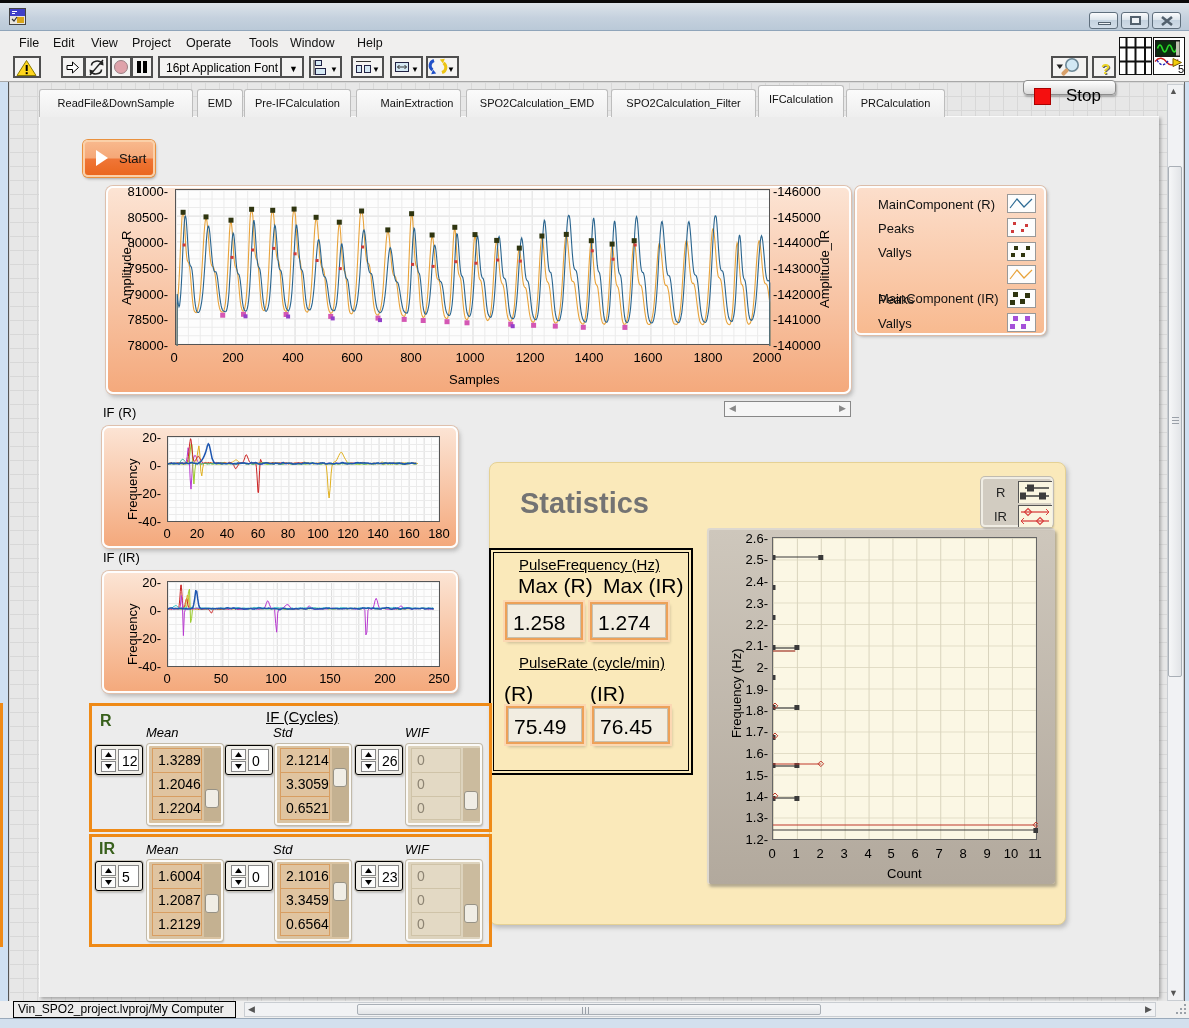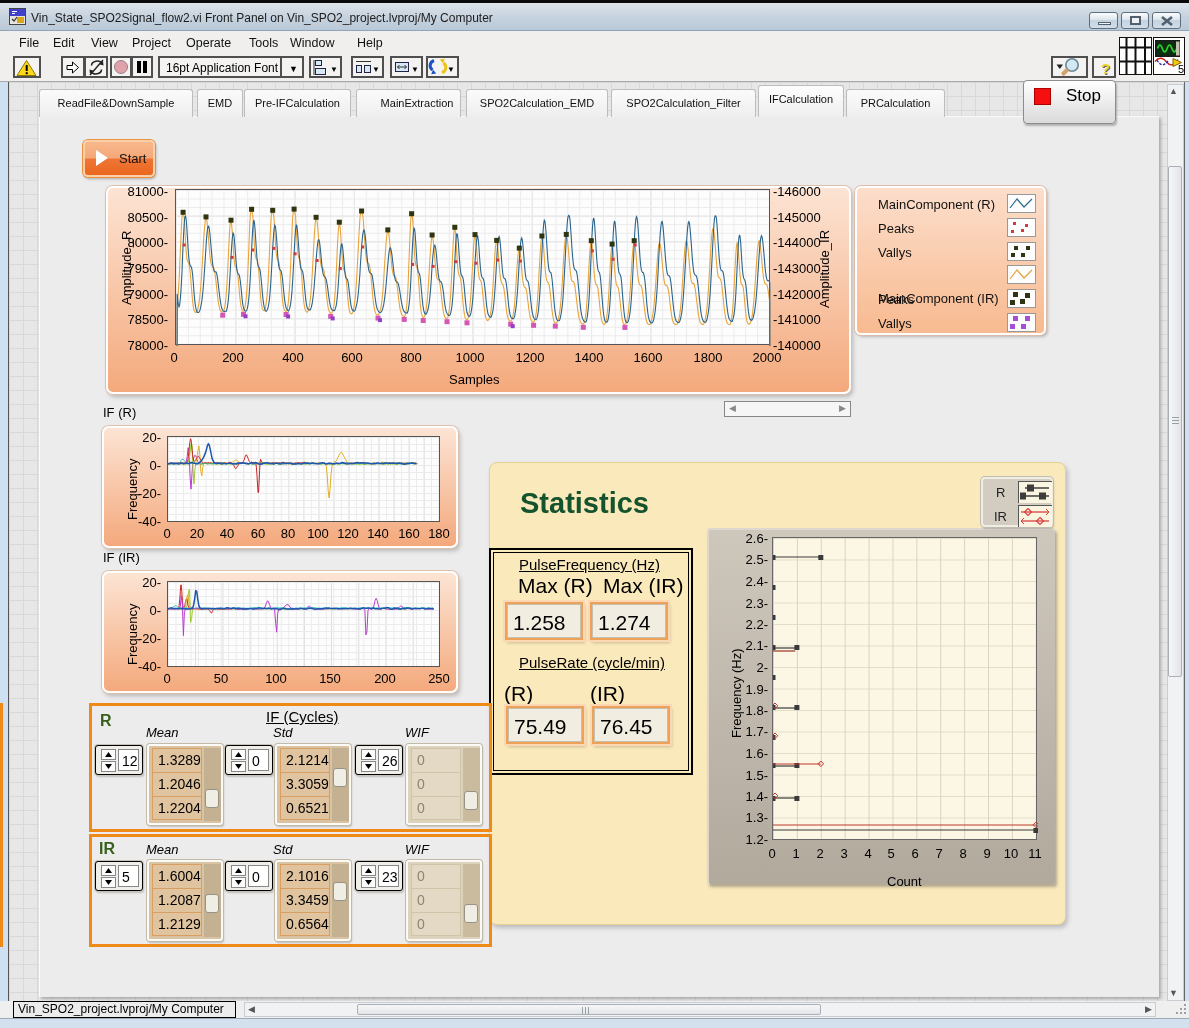--- a/index.html
+++ b/index.html
@@ -17,21 +17,21 @@
 .tab{position:absolute;top:7px;height:28px;background:linear-gradient(#fbfbfb,#eeeeee);border:1px solid #bdbdbd;border-bottom:0;border-radius:3px 3px 0 0;font-size:11px;color:#111;text-align:center;line-height:27px;}
 .tabsel{top:3px;height:32px;background:linear-gradient(#fdfdfd,#efefef);z-index:5;}
 #vscroll{left:1167px;top:84px;width:17px;height:917px;background:#f1f2f4;border:1px solid #c9cdd2;}
 #vthumb{position:absolute;left:1168px;top:166px;width:14px;height:511px;background:linear-gradient(90deg,#f6f7f8,#e2e4e7);border:1px solid #a9afb6;border-radius:2px;}
 .griplines{position:absolute;width:7px;height:1px;background:#9aa0a8;}
 #hscrollrow{left:0;top:1001px;width:1189px;height:17px;background:#efefef;}
 #statusbox{position:absolute;left:13px;top:0px;width:223px;height:17px;border:1px solid #000;background:#ececec;font-size:12px;line-height:15px;padding-left:4px;color:#000;white-space:nowrap;}
 #hstrack{position:absolute;left:244px;top:1px;width:912px;height:15px;background:#f1f2f4;border:1px solid #c9cdd2;}
 #hthumb{position:absolute;left:112px;top:1px;width:464px;height:11px;background:linear-gradient(#f6f7f8,#e3e5e8);border:1px solid #a9afb6;border-radius:2px;}
 #botstrip{left:0;top:1018px;width:1189px;height:10px;background:#d3e0ee;border-top:1px solid #9aaabb;}
-#stopbtn{left:1023px;top:80px;width:93px;height:44px;background:linear-gradient(#ffffff,#ebebeb 55%,#dadada);border:1px solid #8c8c8c;border-radius:4px;box-shadow:1px 2px 2px rgba(0,0,0,.25);padding-left:30px;}
+#stopbtn{left:1023px;top:80px;width:93px;height:15px;background:linear-gradient(#ffffff,#ebebeb 55%,#dadada);border:1px solid #8c8c8c;border-radius:4px;box-shadow:1px 2px 2px rgba(0,0,0,.25);padding-left:30px;}
 #stopbtn .rsq{position:absolute;left:10px;top:7px;width:17px;height:17px;background:#f50f0f;border:1px solid #a00;}
 #stopbtn .stext{position:absolute;left:42px;top:5px;font-size:17px;color:#000;}
 #startbtn{left:83px;top:140px;width:72px;height:37px;border-radius:5px;background:linear-gradient(#f8b88c,#f5a878 47%,#ef7536 53%,#ea671f);border:2px solid #fbd0a8;box-shadow:0 0 0 1px #e9913f,1px 2px 3px rgba(0,0,0,.3);}
 #startbtn .tri{position:absolute;left:11px;top:8px;width:0;height:0;border-left:12px solid #fff;border-top:8px solid transparent;border-bottom:8px solid transparent;}
 #startbtn .stext{position:absolute;left:34px;top:9px;font-size:13px;color:#111;}
 .chartpanel{position:absolute;border-radius:7px;border:2px solid #fefefe;box-shadow:0 0 0 1px #dfc0ac,2px 3px 4px rgba(120,120,120,.45);}
 .plot{position:absolute;background-color:#fdfdfd;border:1px solid #555;}
 .gridbg{background-image:linear-gradient(#ebebeb 1px,transparent 1px),linear-gradient(90deg,#ebebeb 1px,transparent 1px),linear-gradient(#dadada 1px,transparent 1px),linear-gradient(90deg,#dadada 1px,transparent 1px);}
 .alab{position:absolute;font-size:13px;color:#000;white-space:nowrap;}
 .ticklab{position:absolute;font-size:13px;color:#000;white-space:nowrap;}
@@ -65,21 +65,20 @@
 <div class="abs" style="left:0;top:31px;width:8px;height:987px;background:#cfe0f2;"></div>
 <div class="abs" style="left:1184px;top:31px;width:5px;height:987px;background:#cfe0f2;border-left:1px solid #666;"></div>
 <div class="abs" id="titlebar">
 <svg class="abs" style="left:9px;top:5px" width="17" height="17">
       <rect x="0.5" y="0.5" width="16" height="16" fill="#e8e4de" stroke="#444"></rect>
       <rect x="1" y="1" width="15" height="7" fill="#4040c8"></rect>
       <path d="M3 3.5 L8 3.5 M3 5.5 L6 5.5" stroke="#fff" stroke-width="1"></path>
       <rect x="8" y="9" width="7" height="6" fill="#d8a418"></rect>
       <path d="M3 11 l2 2 l3-4" stroke="#333" stroke-width="1.2" fill="none"></path>
     </svg>
-<div class="ttext">Vin_State_SPO2Signal_flow2.vi Front Panel on Vin_SPO2_project.lvproj/My Computer</div>
 <div class="winbtn" style="left:1089px;width:29px;">
       <div style="position:absolute;left:8px;top:9px;width:13px;height:3px;background:#eef2f6;border:1px solid #53616e;"></div>
     </div>
 <div class="winbtn" style="left:1121px;width:28px;">
       <div style="position:absolute;left:8px;top:3px;width:11px;height:9px;border:2px solid #53616e;background:#eef2f6;"></div>
     </div>
 <div class="winbtn" style="left:1152px;width:29px;">
       <svg style="position:absolute;left:7px;top:2px" width="14" height="12">
         <path d="M2 2 L12 10 M12 2 L2 10" stroke="#53616e" stroke-width="2.6"></path>
       </svg>
@@ -380,21 +379,21 @@
 <div class="ticklab" style="right:295px;top:86px;">-40-</div>
 <div class="ticklab" style="left:63px;top:98px;width:34px;margin-left:-17px;text-align:center;">0</div>
 <div class="ticklab" style="left:117px;top:98px;width:34px;margin-left:-17px;text-align:center;">50</div>
 <div class="ticklab" style="left:172px;top:98px;width:34px;margin-left:-17px;text-align:center;">100</div>
 <div class="ticklab" style="left:226px;top:98px;width:34px;margin-left:-17px;text-align:center;">150</div>
 <div class="ticklab" style="left:281px;top:98px;width:34px;margin-left:-17px;text-align:center;">200</div>
 <div class="ticklab" style="left:335px;top:98px;width:34px;margin-left:-17px;text-align:center;">250</div>
 <div class="alab rot" style="left:21px;top:92px;">Frequency</div>
 </div>
 <div class="abs" id="stats">
-    <div style="position:absolute;left:30px;top:24px;font-size:29px;font-weight:bold;color:#14532d;">Statistics</div>
+    <div style="position:absolute;left:30px;top:24px;font-size:29px;font-weight:bold;color:#737373;">Statistics</div>
   </div>
 <div class="abs" id="statbox"></div>
 <div class="abs u" style="left:519px;top:556px;font-size:15px;">PulseFrequency (Hz)</div>
 <div class="abs" style="left:518px;top:574px;font-size:21px;">Max (R)</div>
 <div class="abs" style="left:603px;top:574px;font-size:21px;">Max (IR)</div>
 <div class="abs vbox" style="left:505px;top:602px;">1.258</div>
 <div class="abs vbox" style="left:590px;top:602px;">1.274</div>
 <div class="abs u" style="left:519px;top:654px;font-size:15px;">PulseRate (cycle/min)</div>
 <div class="abs" style="left:504px;top:682px;font-size:21px;">(R)</div>
 <div class="abs" style="left:590px;top:682px;font-size:21px;">(IR)</div>
@@ -454,21 +453,21 @@
 <div class="ticklab" style="left:111px;top:316px;width:20px;margin-left:-10px;text-align:center;">2</div>
 <div class="ticklab" style="left:135px;top:316px;width:20px;margin-left:-10px;text-align:center;">3</div>
 <div class="ticklab" style="left:159px;top:316px;width:20px;margin-left:-10px;text-align:center;">4</div>
 <div class="ticklab" style="left:182px;top:316px;width:20px;margin-left:-10px;text-align:center;">5</div>
 <div class="ticklab" style="left:206px;top:316px;width:20px;margin-left:-10px;text-align:center;">6</div>
 <div class="ticklab" style="left:230px;top:316px;width:20px;margin-left:-10px;text-align:center;">7</div>
 <div class="ticklab" style="left:254px;top:316px;width:20px;margin-left:-10px;text-align:center;">8</div>
 <div class="ticklab" style="left:278px;top:316px;width:20px;margin-left:-10px;text-align:center;">9</div>
 <div class="ticklab" style="left:302px;top:316px;width:20px;margin-left:-10px;text-align:center;">10</div>
 <div class="ticklab" style="left:326px;top:316px;width:20px;margin-left:-10px;text-align:center;">11</div>
-<div class="ticklab" style="left:178px;top:344px;">Count</div>
+<div class="ticklab" style="left:178px;top:336px;">Count</div>
 <div class="alab rot" style="left:20px;top:208px;">Frequency (Hz)</div>
 </div>
 <div class="abs" id="rirlegend">
 <div style="position:absolute;left:13px;top:6px;font-size:13px;color:#222;">R</div>
 <div style="position:absolute;left:35px;top:2px;width:34px;height:22px;background:#faf5e0;border-left:1.5px solid #555;border-top:1.5px solid #555;">
 <svg width="32" height="20">
         <path d="M6 6 H30" stroke="#3c3c3c" stroke-width="1.5"></path>
         <rect x="8" y="2.5" width="7" height="7" fill="#3c3c3c"></rect>
         <path d="M1 14 H30" stroke="#3c3c3c" stroke-width="1.5"></path>
         <rect x="1" y="10.5" width="6" height="7" fill="#3c3c3c"></rect>

